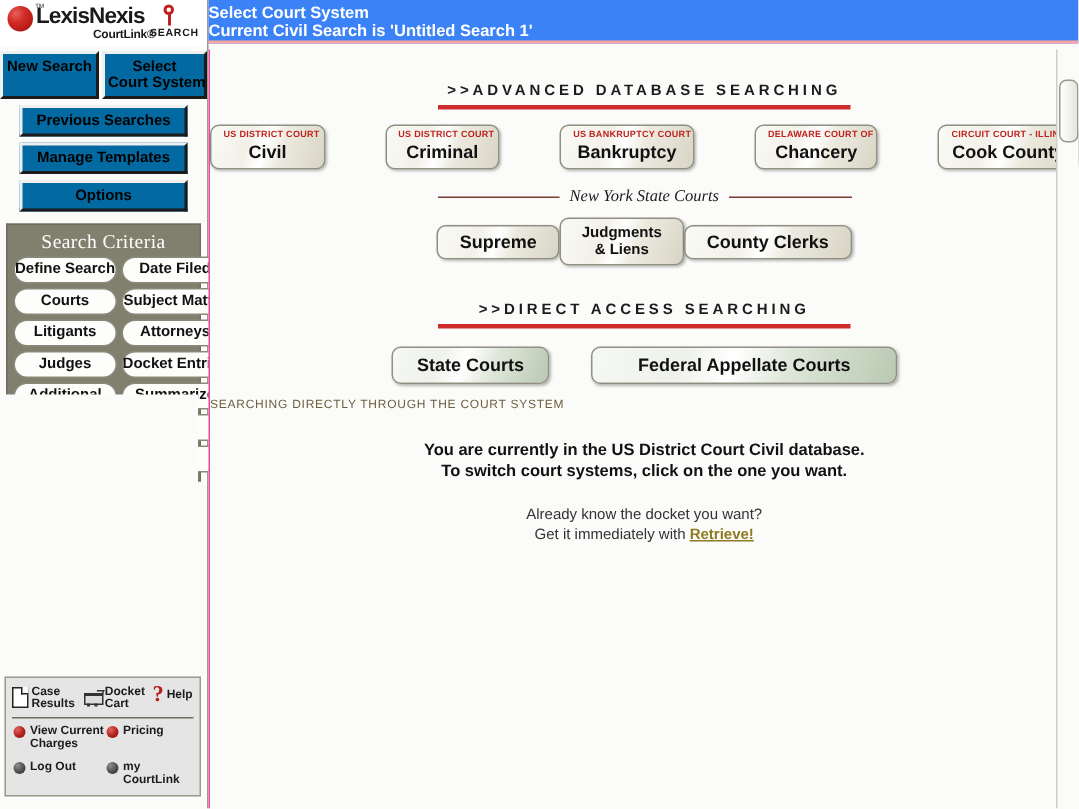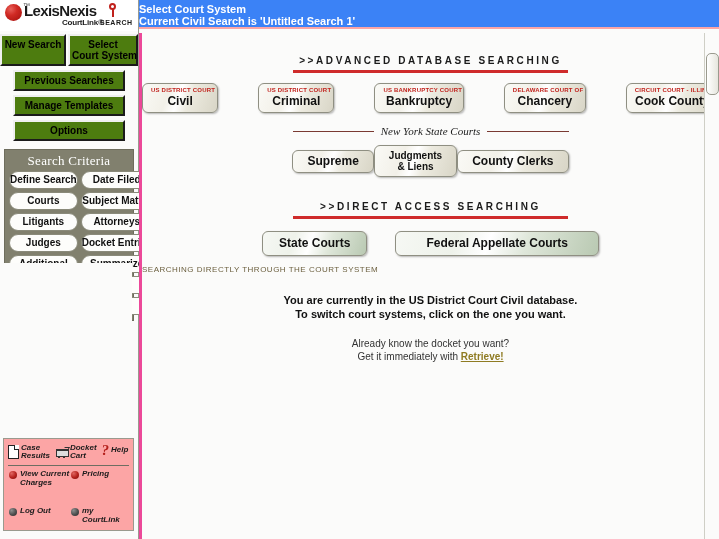--- a/index.html
+++ b/index.html
@@ -101,21 +101,21 @@
     padding: 3px 0 2px 0;
     background: #fbfbfa;
   }
   .nav-row {
     display: flex;
     justify-content: center;
     gap: 2px;
     margin-bottom: 4px;
   }
   .btn3d {
-    background: #4d7c0f;
+    background: #0369a1;
     border: 2px outset #efefef;
     border-right-color: #707070;
     border-bottom-color: #707070;
     font-family: "Liberation Sans", sans-serif;
     font-size: 10px;
     font-weight: bold;
     color: #000;
     text-align: center;
     line-height: 11px;
     padding: 3px 2px;
@@ -173,24 +173,23 @@
   
   .bottom-tools {
     position: absolute;
     left: 3px;
     bottom: 8px;
     width: 131px;
     border-top: 1px solid #9a9a8e;
     border-left: 1px solid #9a9a8e;
     border-right: 1px solid #9a9a8e;
     border-bottom: 1px solid #9a9a8e;
-    background: #fca5a5;
+    background: #e5e5e5;
     padding: 4px 2px 6px 2px;
     box-sizing: border-box;
-    font-style: italic;
   }
   .tool-row {
     display: flex;
     align-items: flex-start;
     gap: 5px;
     padding: 1px 1px 3px 2px;
   }
   .tool-item {
     display: flex;
     align-items: center;
@@ -253,21 +252,21 @@
     font-family: "Liberation Serif", serif;
     line-height: 12px;
   }
   .tool-divider {
     border-top: 1px solid #6e6e62;
     margin: 2px 2px 4px 2px;
   }
   .link-grid {
     display: grid;
     grid-template-columns: 62px 1fr;
-    row-gap: 20px;
+    row-gap: 7px;
     padding-left: 3px;
   }
   .linkitem {
     display: flex;
     align-items: flex-start;
     gap: 3px;
     cursor: pointer;
   }
   .bullet {
     width: 8px; height: 8px;
@@ -307,21 +306,21 @@
   .topbar .t2 {
     font-size: 11px;
     font-weight: bold;
     line-height: 13px;
   }
   .content {
     position: absolute;
     left: 0; top: 33px;
     right: 0; bottom: 0;
     background: #fbfbfa;
-    border-left: 3px solid #ec4899;
+    border-left: 1px solid #ec4899;
   }
 
   .section-head {
     text-align: center;
     margin-top: 22px;
   }
   .section-title {
     font-size: 10px;
     font-weight: bold;
     letter-spacing: 2.6px;

